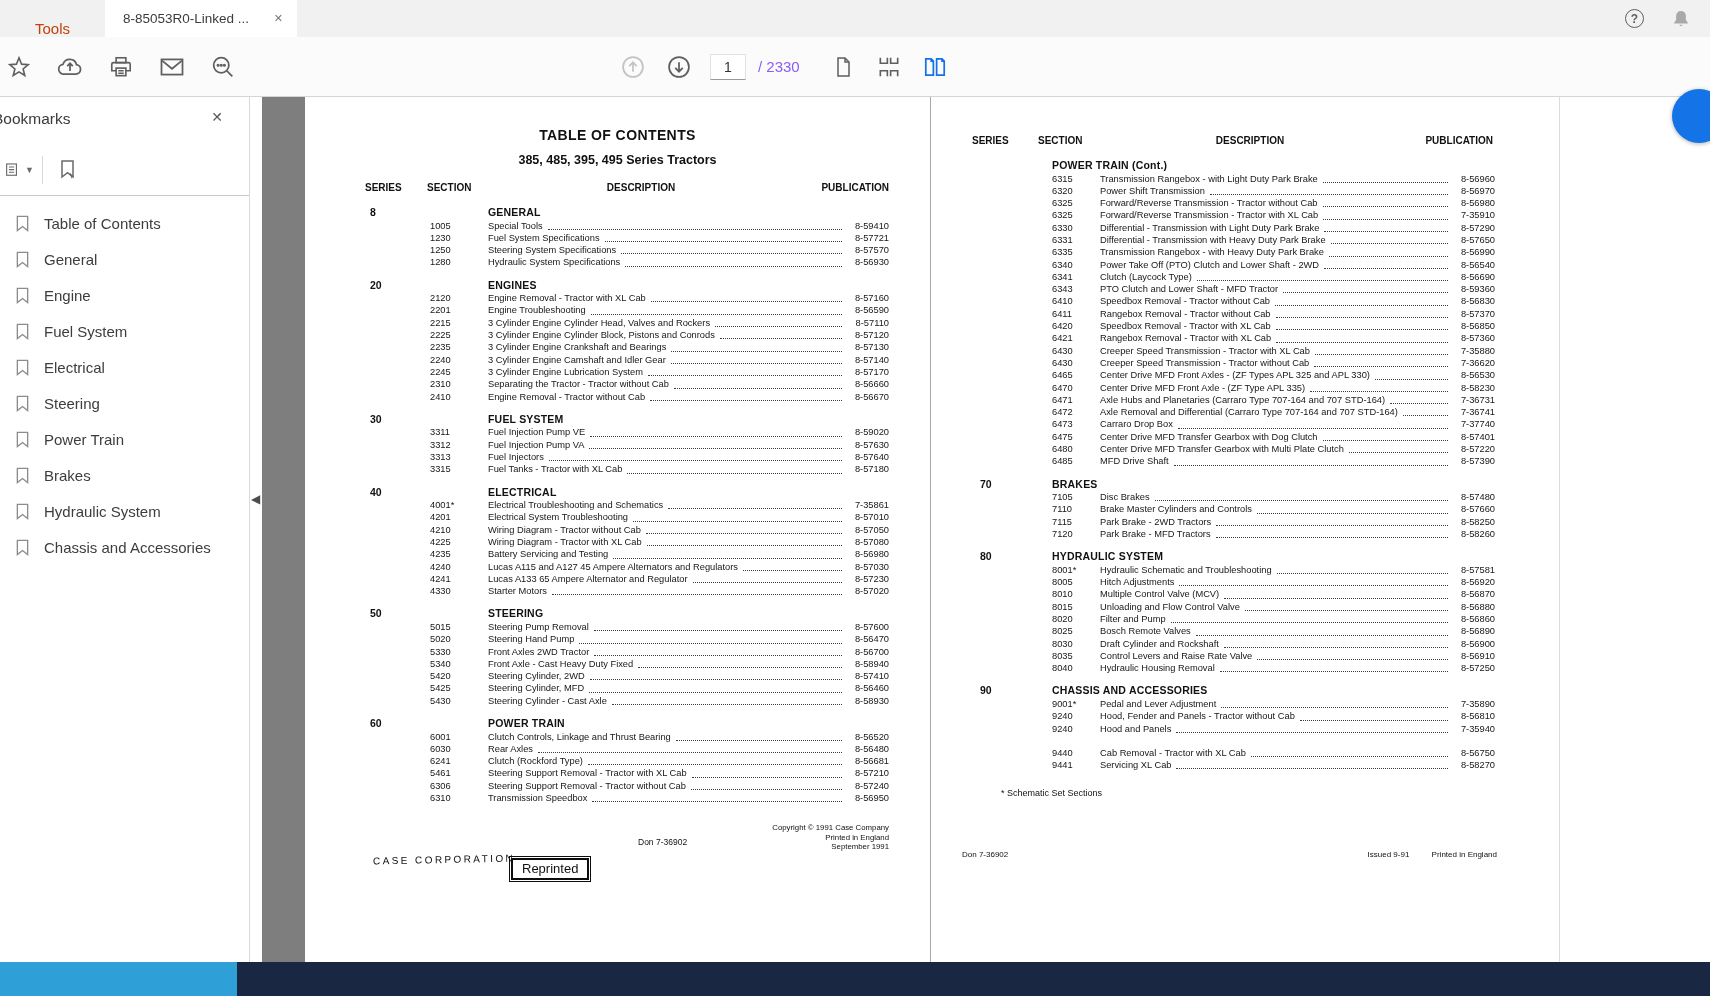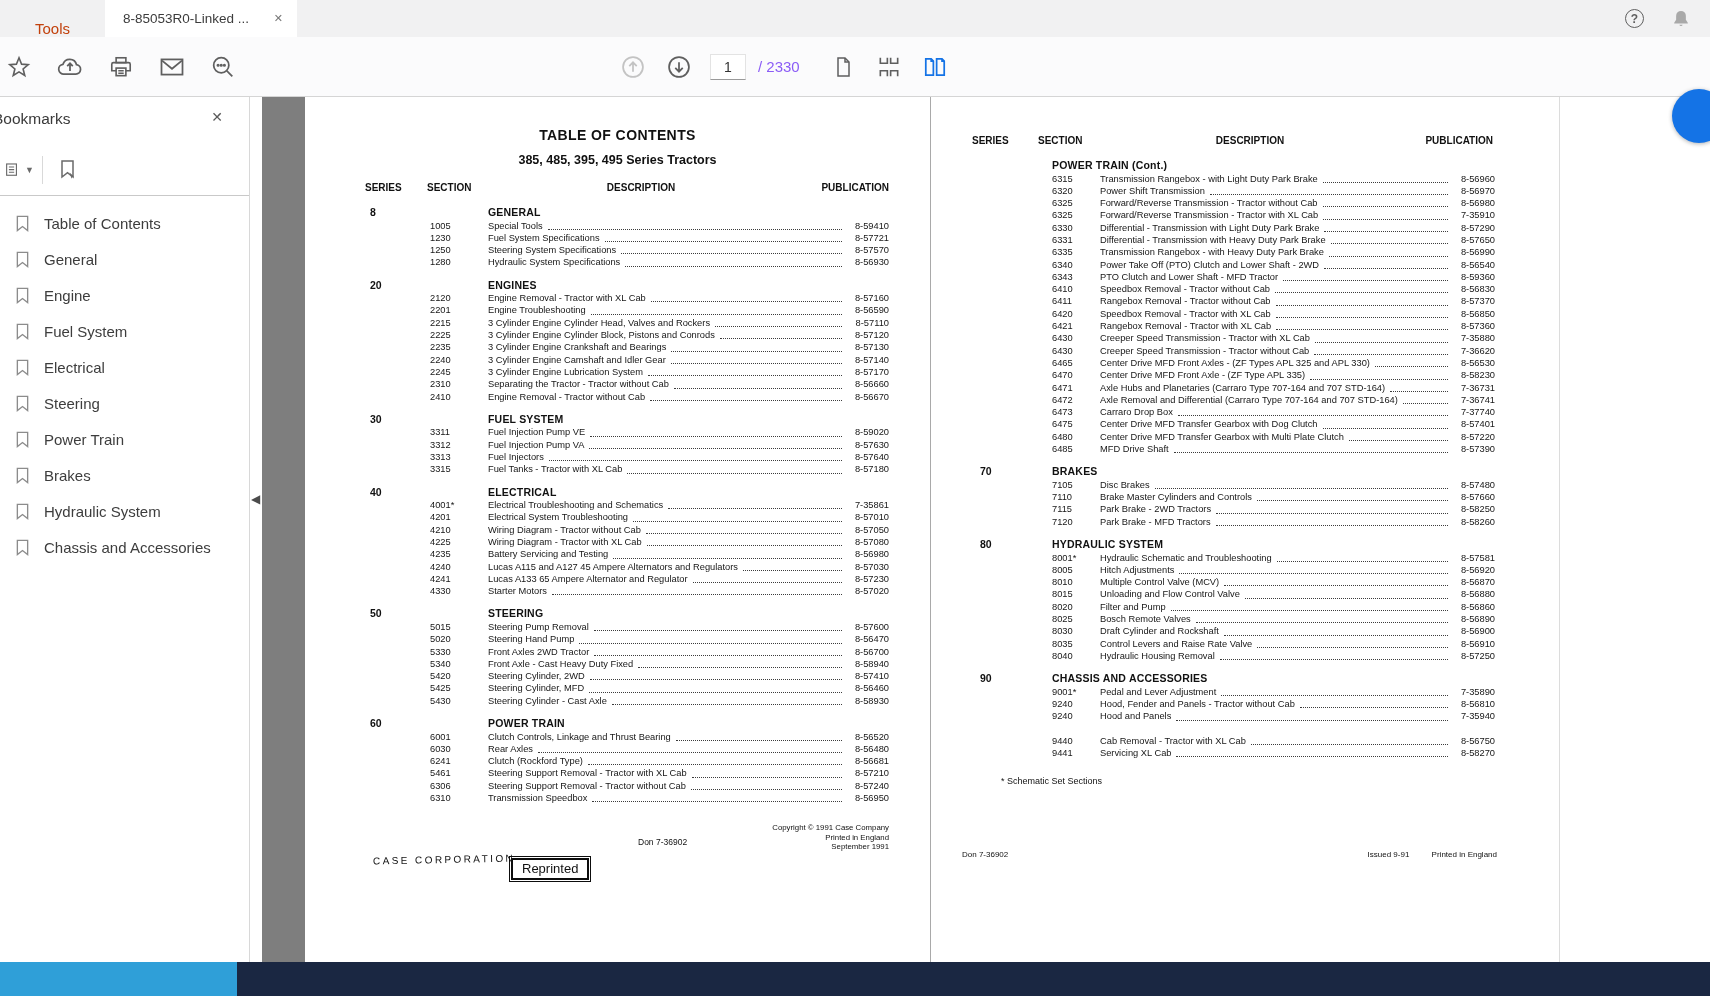--- a/index.html
+++ b/index.html
@@ -646,20 +646,26 @@
                 <span class="dots"></span>
                 <span class="pub">8-56990</span>
               </div>
               <div class="toc-row">
                 <span class="sec-num">6340</span>
                 <span class="desc">Power Take Off (PTO) Clutch and Lower Shaft - 2WD</span>
                 <span class="dots"></span>
                 <span class="pub">8-56540</span>
               </div>
               <div class="toc-row">
+                <span class="sec-num">6341</span>
+                <span class="desc">Clutch (Laycock Type)</span>
+                <span class="dots"></span>
+                <span class="pub">8-56690</span>
+              </div>
+              <div class="toc-row">
                 <span class="sec-num">6343</span>
                 <span class="desc">PTO Clutch and Lower Shaft - MFD Tractor</span>
                 <span class="dots"></span>
                 <span class="pub">8-59360</span>
               </div>
               <div class="toc-row">
                 <span class="sec-num">6410</span>
                 <span class="desc">Speedbox Removal - Tractor without Cab</span>
                 <span class="dots"></span>
                 <span class="pub">8-56830</span>

